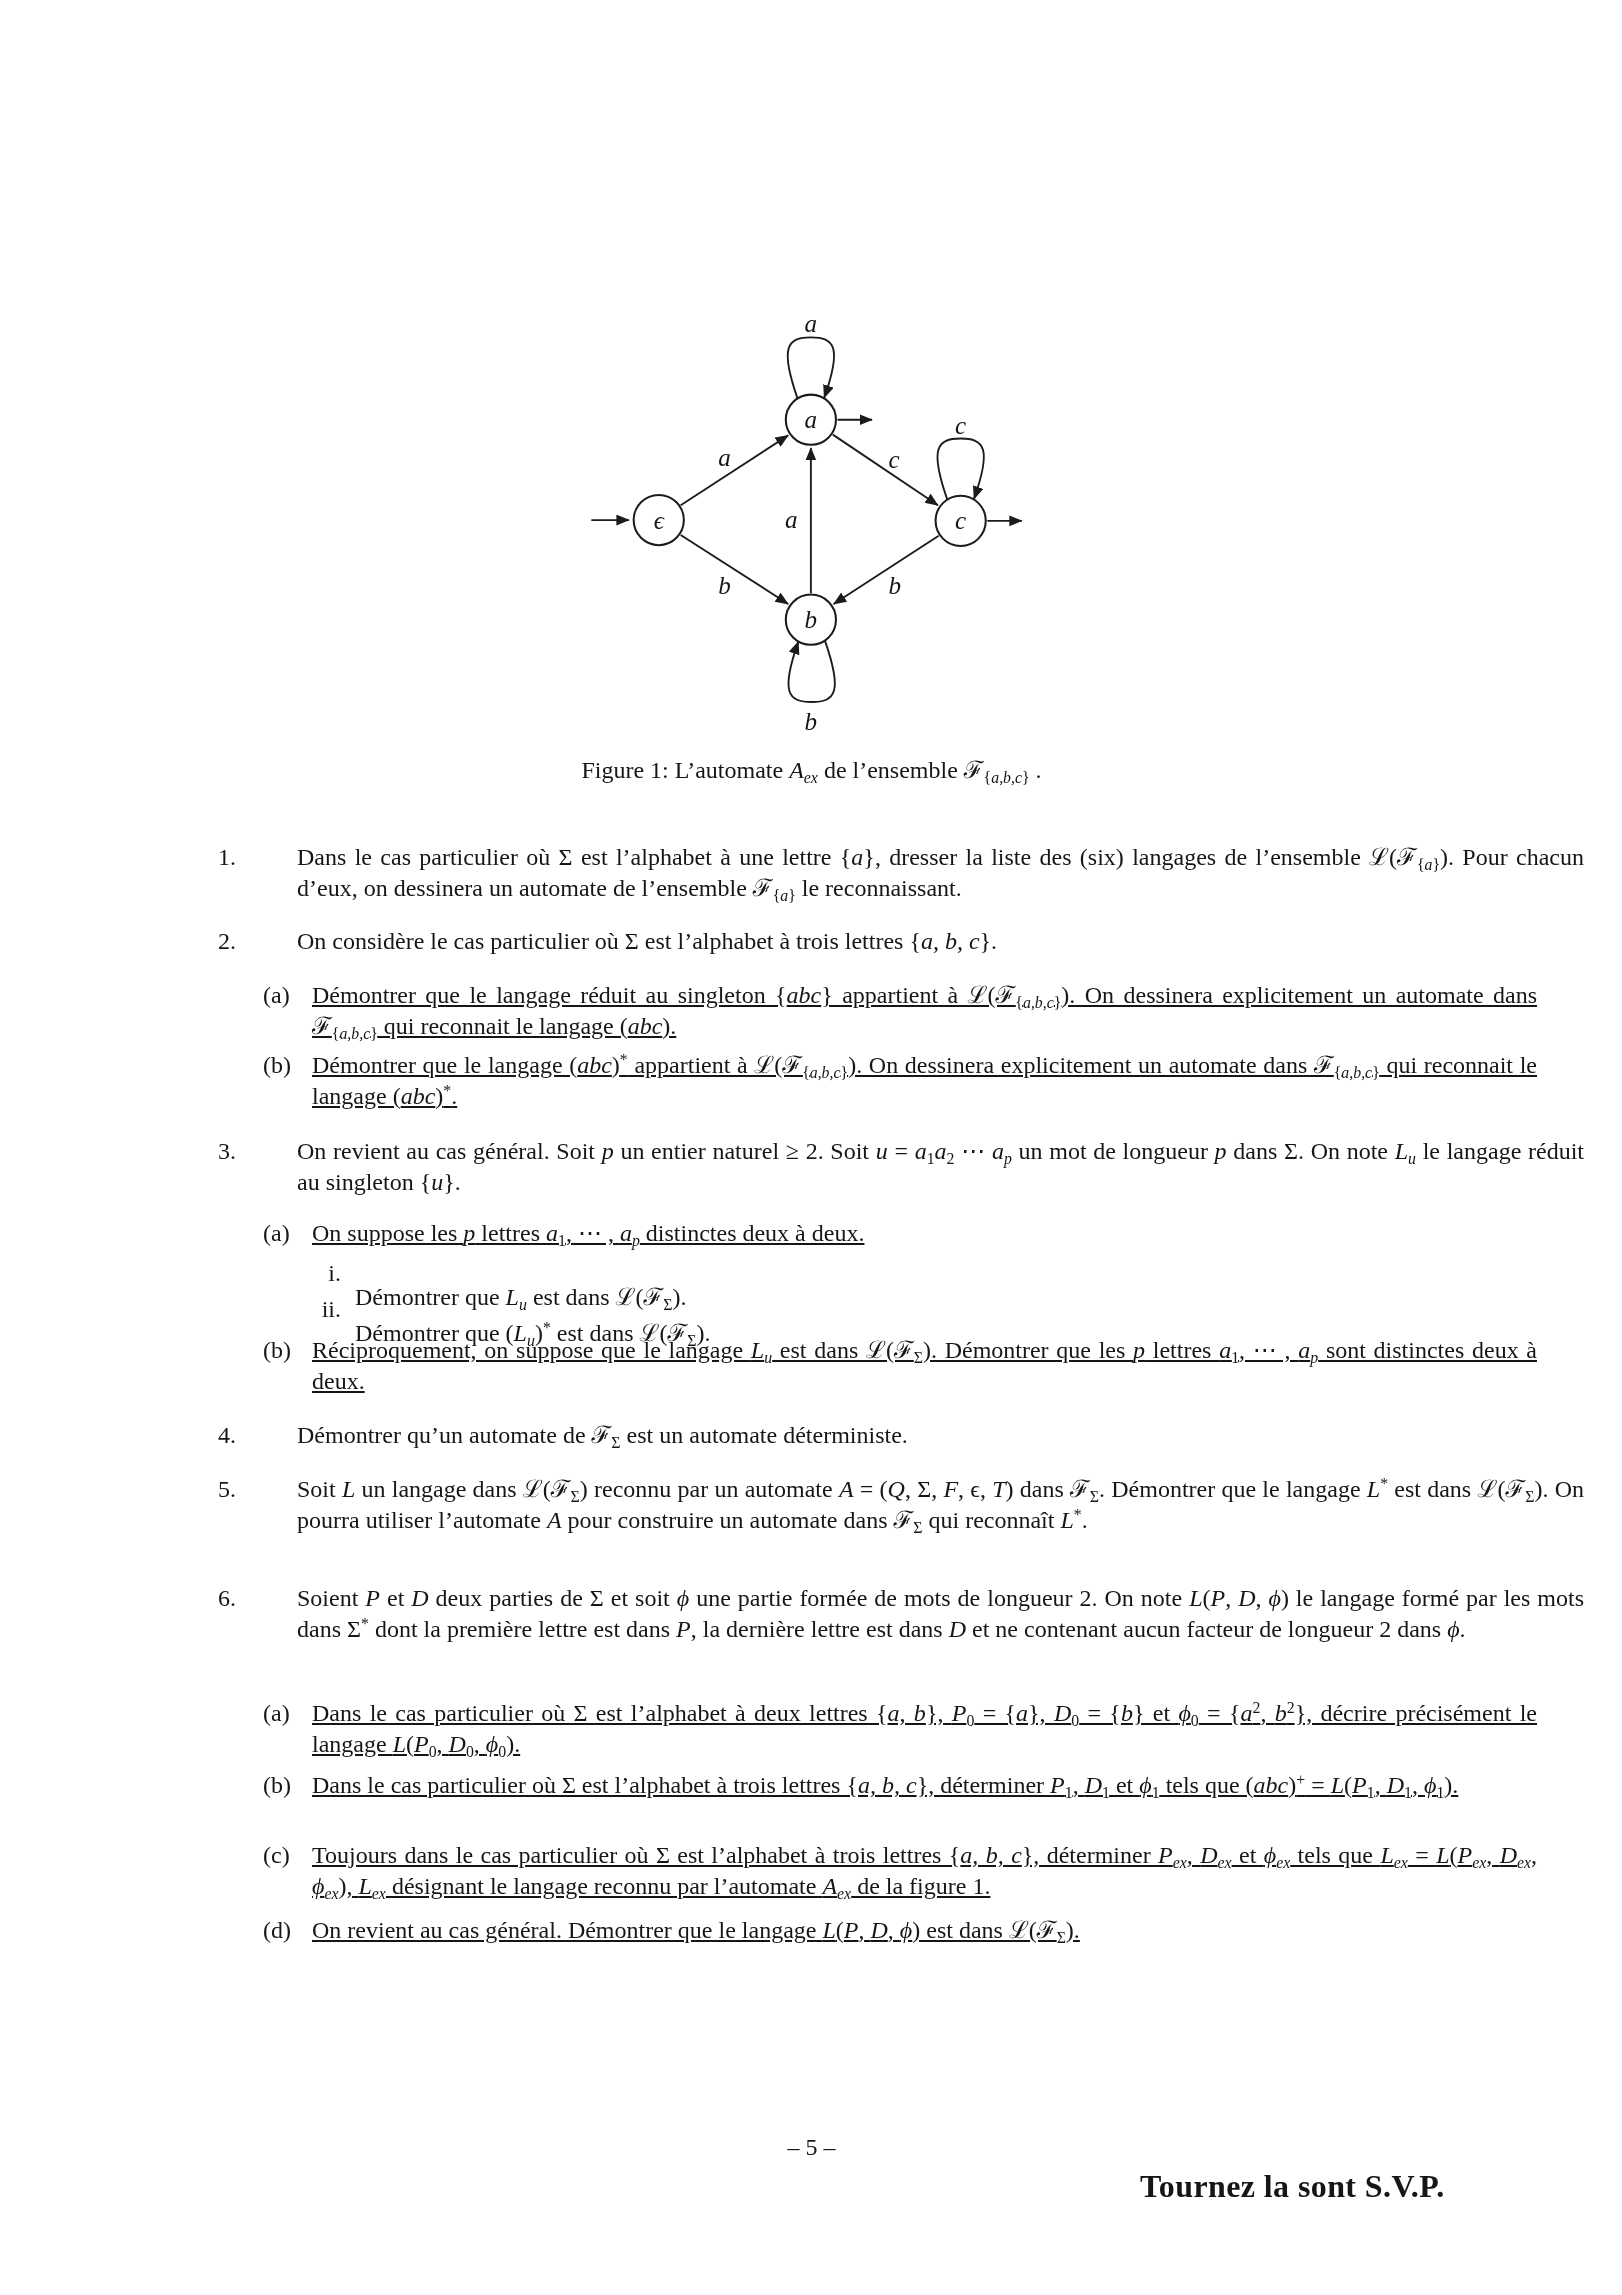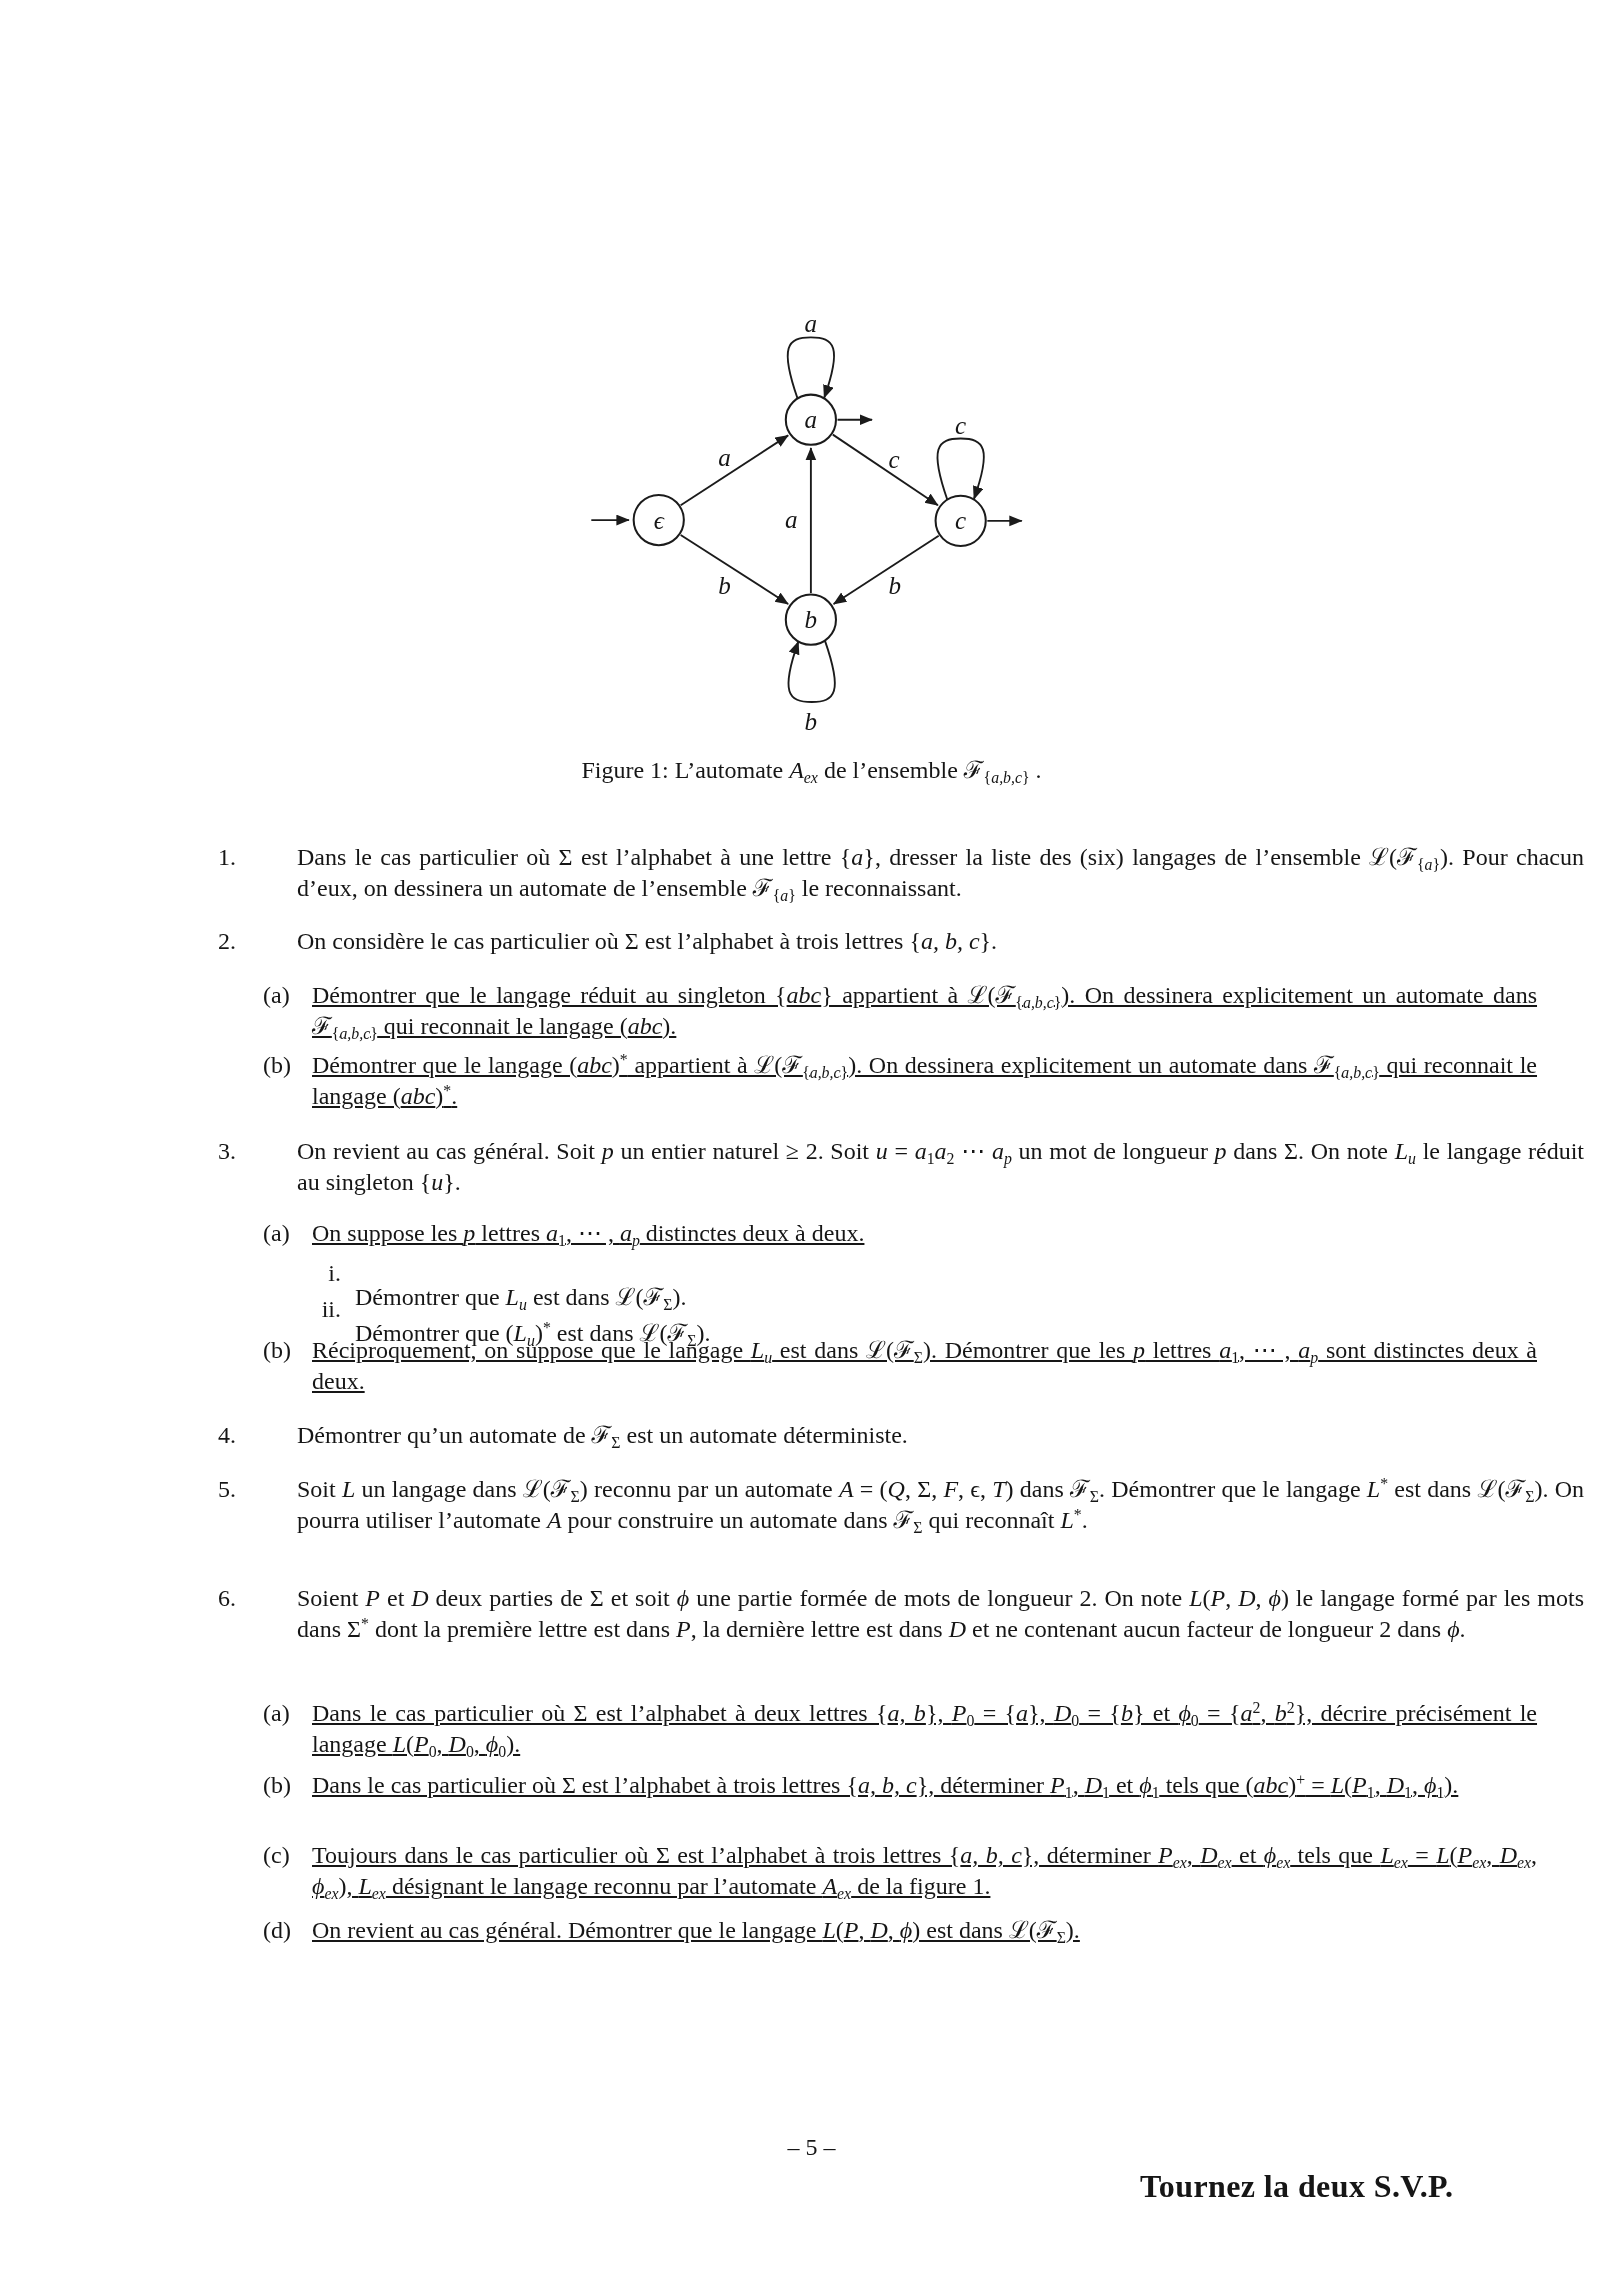--- a/index.html
+++ b/index.html
@@ -145,16 +145,16 @@
   <div class="row" style="top:1840px">
     <span class="n n2">(c)</span>
     <div class="t t2">Toujours dans le cas particulier où Σ est l’alphabet à trois lettres {<i>a, b, c</i>}, déterminer <i>P</i><sub><i>ex</i></sub>, <i>D</i><sub><i>ex</i></sub> et <i>ϕ</i><sub><i>ex</i></sub> tels que <i>L</i><sub><i>ex</i></sub> = <i>L</i>(<i>P</i><sub><i>ex</i></sub>, <i>D</i><sub><i>ex</i></sub>, <i>ϕ</i><sub><i>ex</i></sub>), <i>L</i><sub><i>ex</i></sub> désignant le langage reconnu par l’automate <i>A</i><sub><i>ex</i></sub> de la figure 1.</div>
   </div>
   <div class="row" style="top:1915px">
     <span class="n n2">(d)</span>
     <div class="t t2">On revient au cas général. Démontrer que le langage <i>L</i>(<i>P</i>, <i>D</i>, <i>ϕ</i>) est dans ℒ(ℱ<sub>Σ</sub>).</div>
   </div>
 
   <div class="pagenum">– 5 –</div>
-  <div class="turn">Tournez la deux S.V.P.</div>
+  <div class="turn">Tournez la sont S.V.P.</div>
 
 </div>
 
 
 </body></html>

